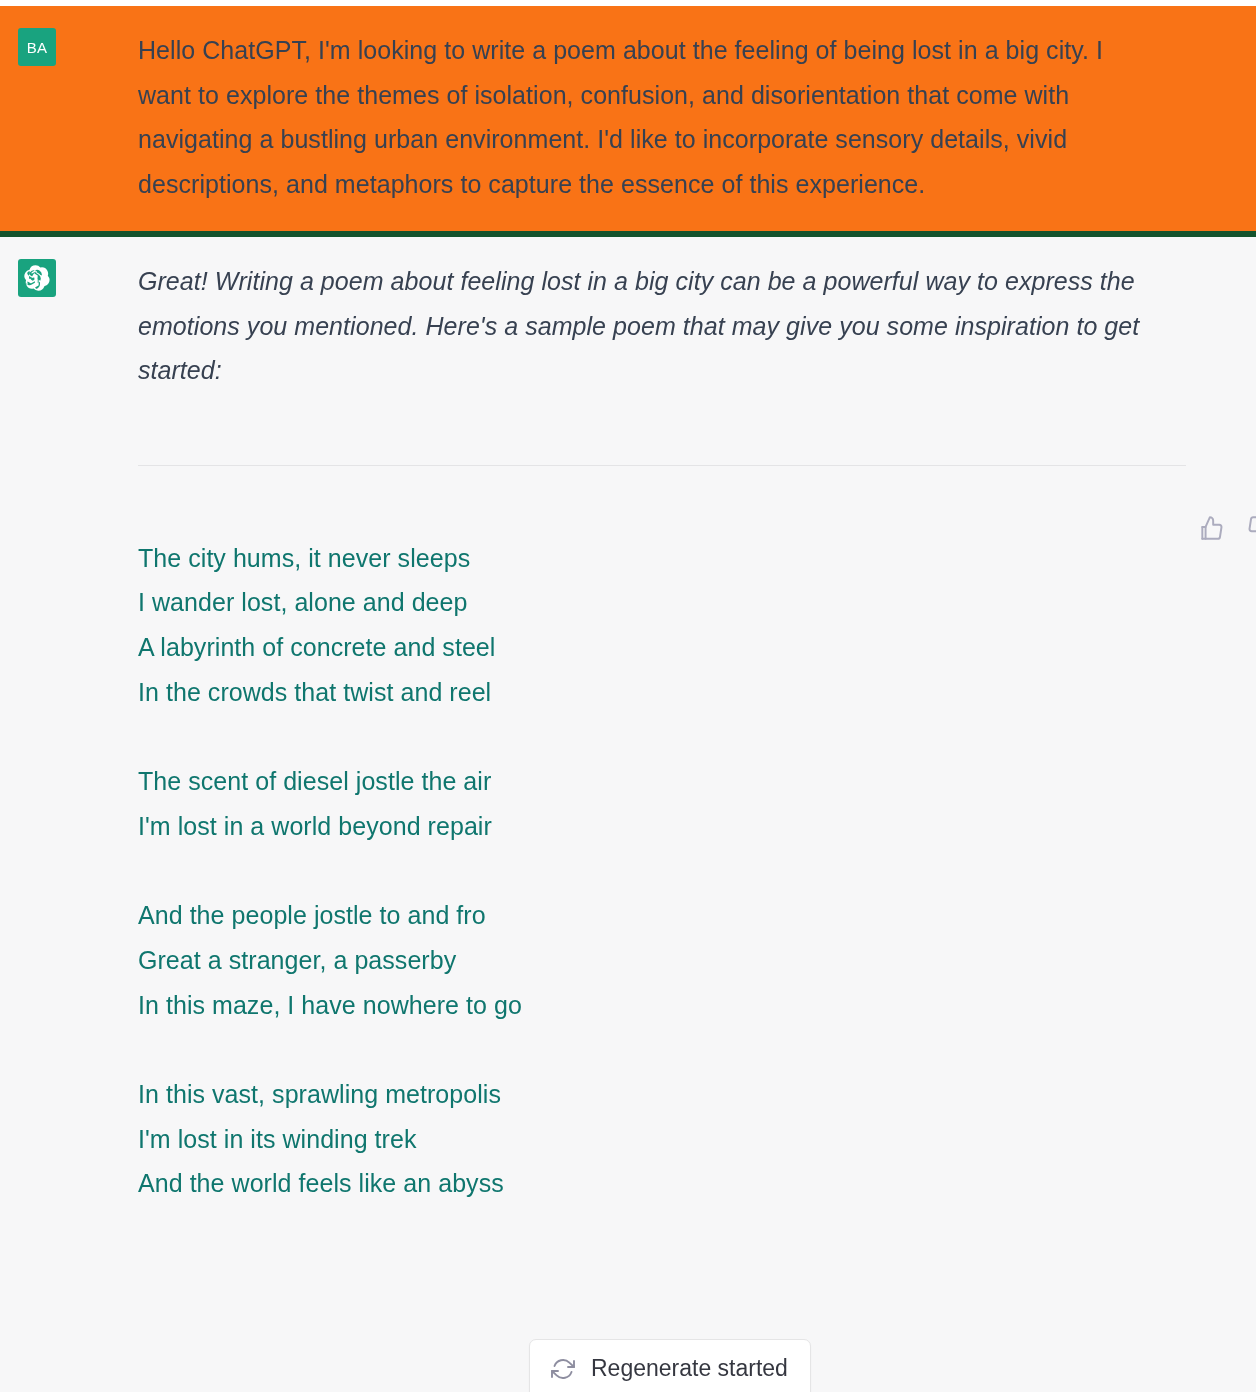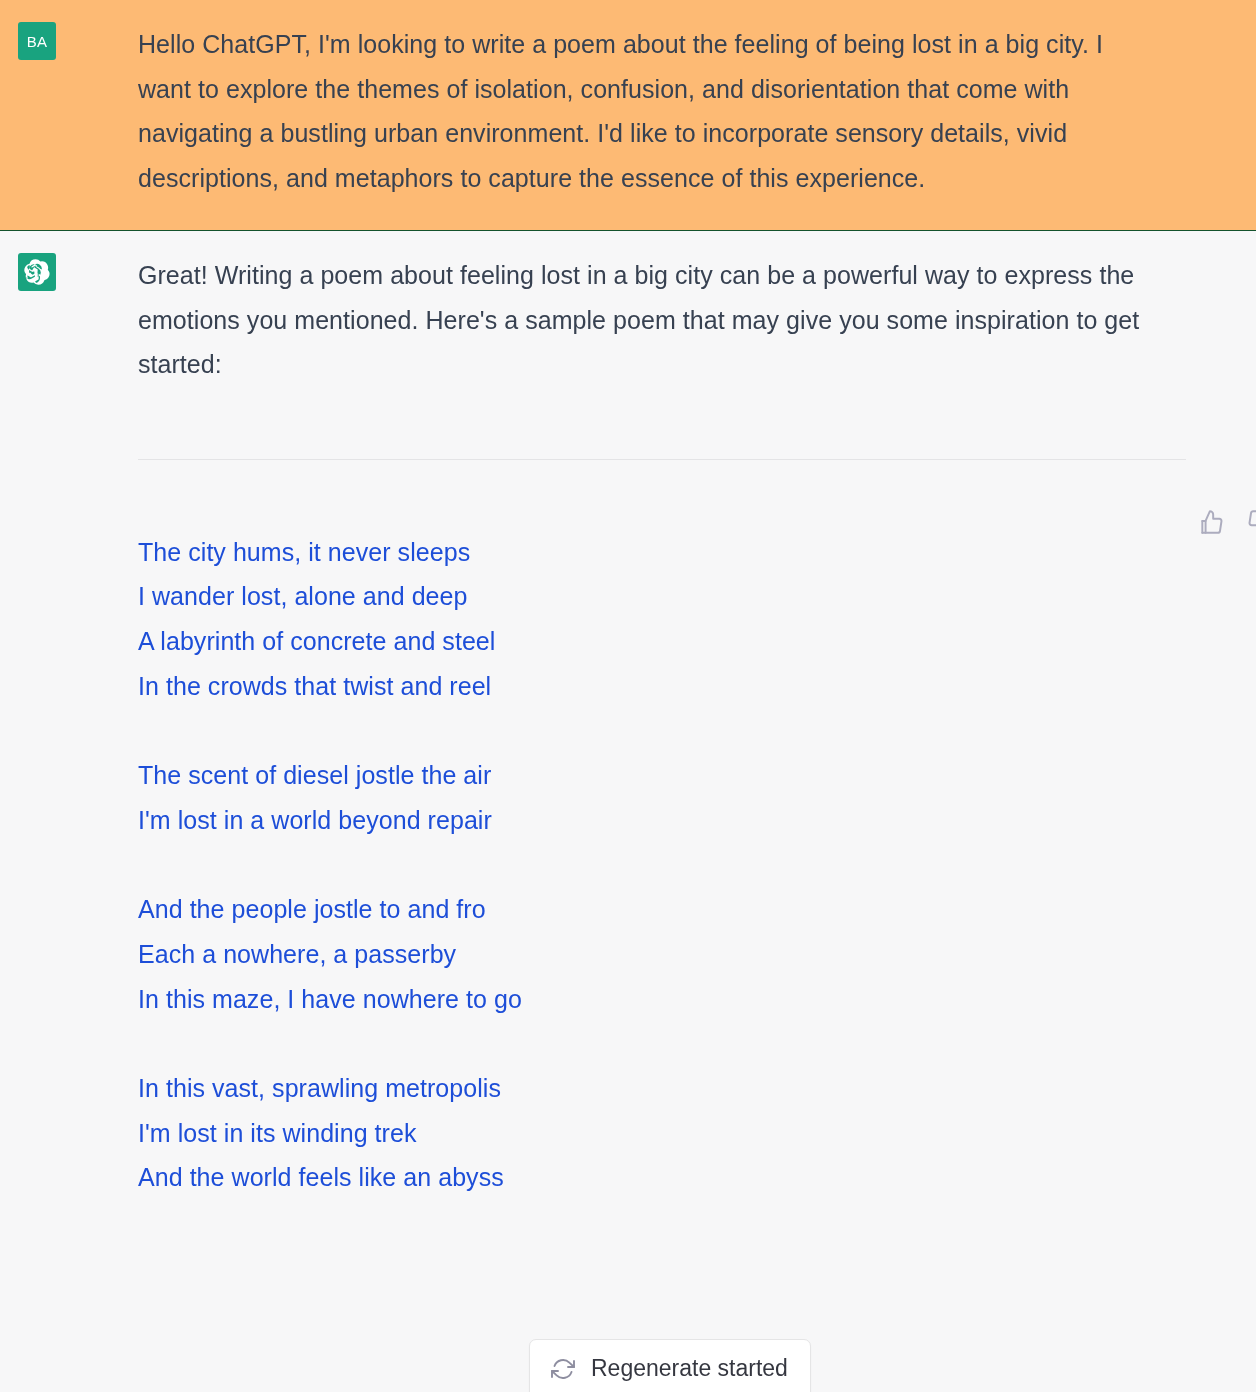--- a/index.html
+++ b/index.html
@@ -20,23 +20,24 @@
   }
 
   
   .msg {
     position: relative;
     width: 100%;
     display: flex;
     padding: 22px 0 0 0;
   }
   .msg.user {
-    background: #fdba74;
+    background: #f97316;
     height: 231px;
-    border-bottom: 1px solid #14532d;
+    border-bottom: 6px solid #14532d;
+    margin-top: 6px;
   }
   .msg.assistant {
     background: #f7f7f8;
     min-height: 1161px;
   }
 
   .avatar-col {
     width: 56px;
     flex: 0 0 56px;
     display: flex;
@@ -68,35 +69,35 @@
 
   
   .para {
     color: #374151;
     font-size: 25px;
     line-height: 44.5px;
     margin: 0;
     letter-spacing: 0.05px;
     max-width: 1010px;
   }
-  .msg.assistant .para { max-width: 1050px; }
+  .msg.assistant .para { max-width: 1050px; font-style: italic; }
 
   .divider {
     border: 0;
     border-top: 1px solid #e4e4e6;
     margin: 72px 0 0 0;
     width: 1048px;
   }
 
   .poem {
     margin: 0;
     padding-top: 70px;
   }
   .poem-line {
-    color: #1d4ed8;
+    color: #0f766e;
     font-size: 25px;
     line-height: 44.7px;
     white-space: pre;
     letter-spacing: 0.05px;
   }
   .poem-line.blank {
     height: 44.7px;
   }
 
   
@@ -185,21 +186,21 @@
       <div class="poem">
           <div class="poem-line">The city hums, it never sleeps</div>
           <div class="poem-line">I wander lost, alone and deep</div>
           <div class="poem-line">A labyrinth of concrete and steel</div>
           <div class="poem-line">In the crowds that twist and reel</div>
           <div class="poem-line blank">&nbsp;</div>
           <div class="poem-line">The scent of diesel jostle the air</div>
           <div class="poem-line">I'm lost in a world beyond repair</div>
           <div class="poem-line blank">&nbsp;</div>
           <div class="poem-line">And the people jostle to and fro</div>
-          <div class="poem-line">Each a nowhere, a passerby</div>
+          <div class="poem-line">Great a stranger, a passerby</div>
           <div class="poem-line">In this maze, I have nowhere to go</div>
           <div class="poem-line blank">&nbsp;</div>
           <div class="poem-line">In this vast, sprawling metropolis</div>
           <div class="poem-line">I'm lost in its winding trek</div>
           <div class="poem-line">And the world feels like an abyss</div>
         </div>
     </div>
 
     <div class="feedback">
       <span class="fb-btn">

